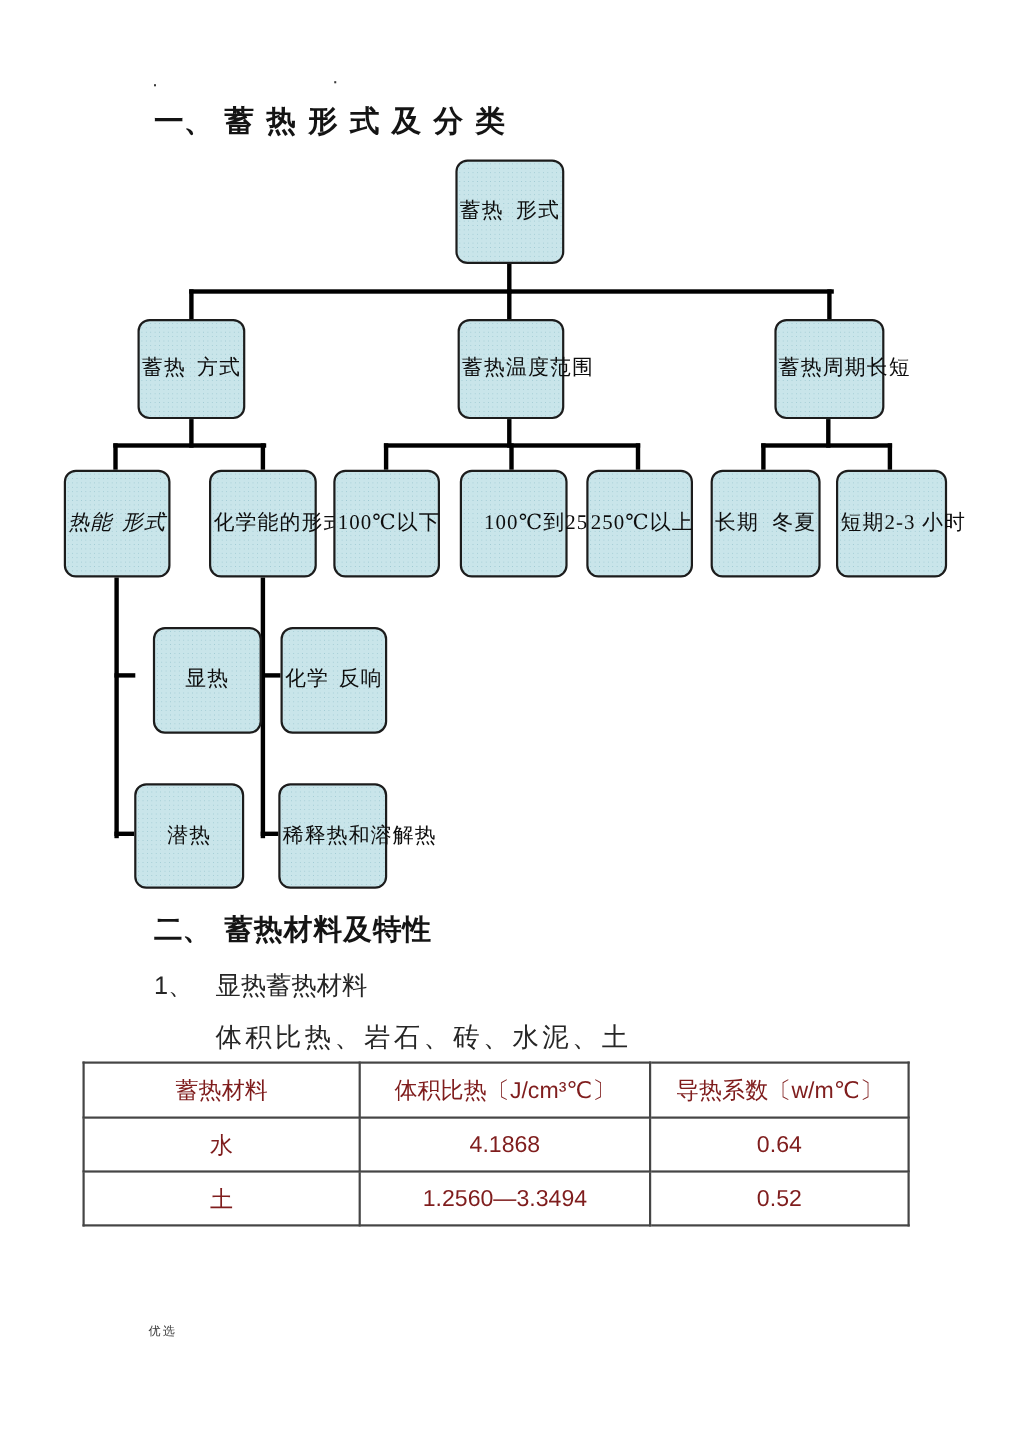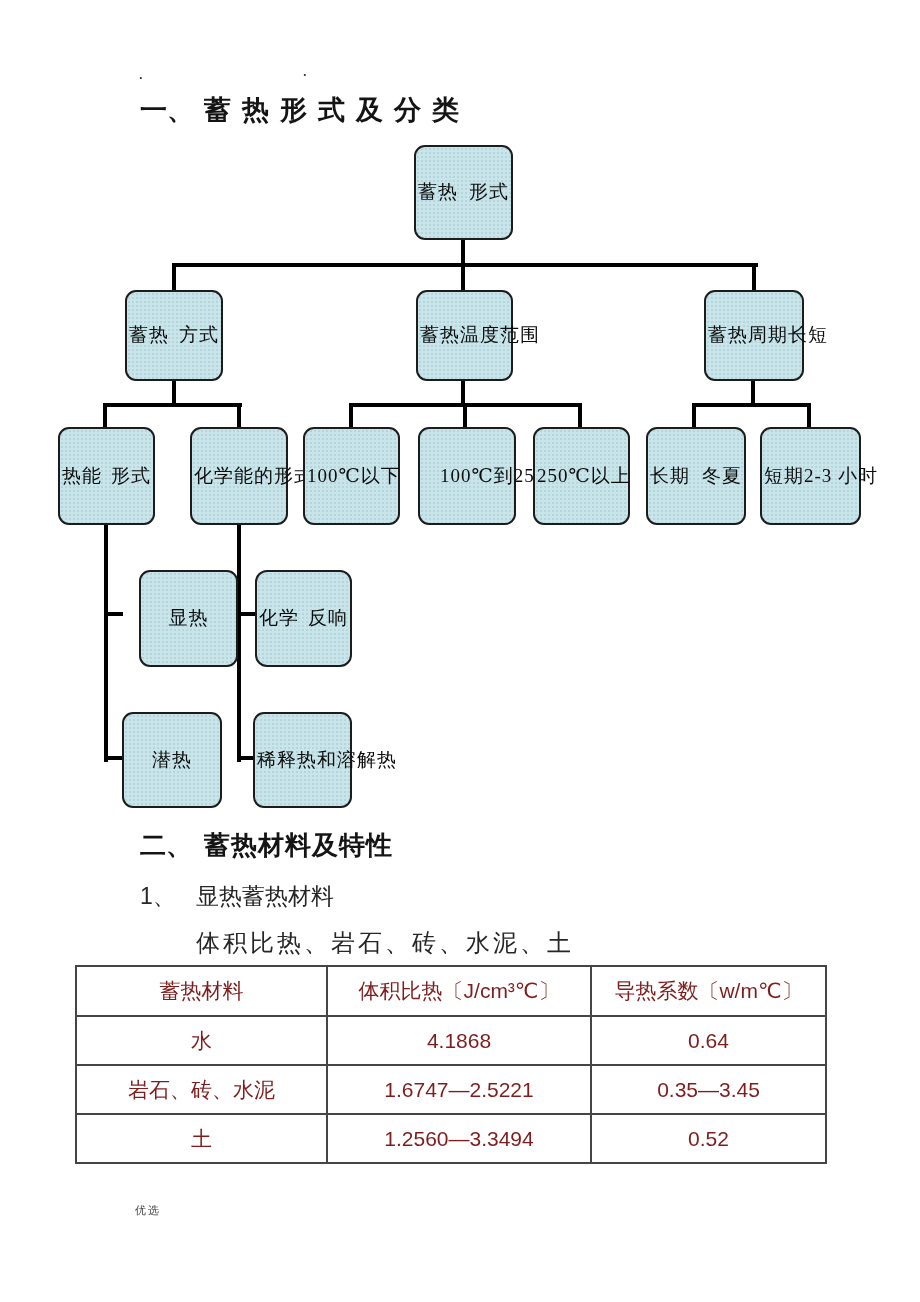--- a/index.html
+++ b/index.html
@@ -105,21 +105,21 @@
       <span>方式</span>
     </div>
     <div class="fc-box" style="left:416px;top:290px;width:97px;height:91px;">
       <span>蓄热温</span>
       <span>度范围</span>
     </div>
     <div class="fc-box" style="left:704px;top:290px;width:100px;height:91px;">
       <span>蓄热周</span>
       <span>期长短</span>
     </div>
-    <div class="fc-box" style="left:58px;top:427px;width:97px;height:98px;">
+    <div class="fc-box" style="left:58px;top:427px;width:97px;height:98px;font-style:italic;">
       <span>热能</span>
       <span>形式</span>
     </div>
     <div class="fc-box" style="left:190px;top:427px;width:98px;height:98px;">
       <span>化学能</span>
       <span>的形式</span>
     </div>
     <div class="fc-box" style="left:303px;top:427px;width:97px;height:98px;">
       <span>100℃</span>
       <span>以下</span>
@@ -136,21 +136,21 @@
       <span>长期</span>
       <span>冬夏</span>
     </div>
     <div class="fc-box" style="left:760px;top:427px;width:101px;height:98px;">
       <span>短期</span>
       <span>2-3 小时</span>
     </div>
     <div class="fc-box single" style="left:123px;top:570px;width:99px;height:97px;margin-left:16px;">
       <span>显热</span>
     </div>
-    <div class="fc-box" style="left:255px;top:570px;width:97px;height:97px;border-radius:12px;">
+    <div class="fc-box" style="left:255px;top:570px;width:97px;height:97px;">
       <span>化学</span>
       <span>反响</span>
     </div>
     <div class="fc-box single" style="left:122px;top:712px;width:100px;height:96px;">
       <span>潜热</span>
     </div>
     <div class="fc-box" style="left:253px;top:712px;width:99px;height:96px;">
       <span>稀释热</span>
       <span>和溶解热</span>
     </div>
@@ -179,25 +179,20 @@
         <td>蓄热材料</td>
         <td>体积比热〔J/cm³℃〕</td>
         <td>导热系数〔w/m℃〕</td>
       </tr>
       <tr>
         <td>水</td>
         <td>4.1868</td>
         <td>0.64</td>
       </tr>
       <tr>
-        <td>岩石、砖、水泥</td>
-        <td>1.6747—2.5221</td>
-        <td>0.35—3.45</td>
-      </tr>
-      <tr>
         <td>土</td>
         <td>1.2560—3.3494</td>
         <td>0.52</td>
       </tr>
     </tbody>
   </table>
 
   <div class="footer-label">优选</div>
 
 </div>

